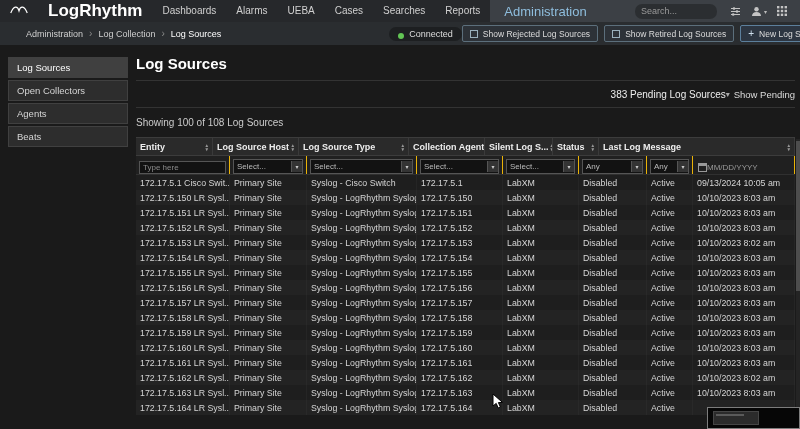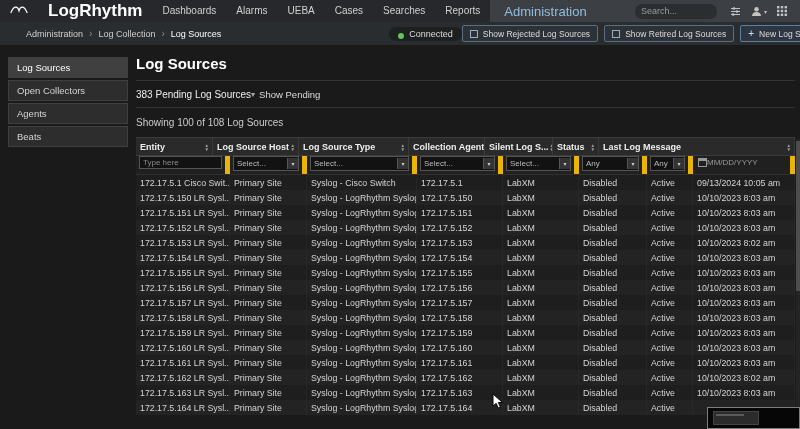--- a/index.html
+++ b/index.html
@@ -34,35 +34,35 @@
   .plus{font-size:10px;color:#cfe0ee;line-height:8px}
 
   
   .content{display:flex;height:384px}
   .sidebar{width:120px;margin-left:8px;padding-top:12px}
   .side-item{background:#2d2d2d;border:1px solid #404040;color:#d5d5d5;font-size:9.5px;padding:4px 8px;margin-bottom:2px;cursor:default;white-space:nowrap}
   .side-item.active{background:#404040;color:#fff}
   .main{flex:1;margin-left:8px;margin-right:5px;padding-top:10px}
   .page-title{font-size:15px;font-weight:bold;color:#fff;margin-bottom:8px}
   .hr{height:1px;background:#333}
-  .pending-row{height:26px;display:flex;align-items:center;justify-content:flex-start}
+  .pending-row{height:26px;display:flex;align-items:center;justify-content:flex-end}
   .pending{font-size:10px;color:#eee}
   .show-pending{display:flex;align-items:center;gap:4px;font-size:9.5px;color:#ddd;cursor:default}
   .chev{color:#aaa;font-size:8px}
   .showing{font-size:10px;color:#ccc;margin-top:9px;margin-bottom:9px}
 
   
   .table{width:100%}
   .col0{width:94px}.col1{width:77px}.col2{width:110px}.col3{width:86px}.col4{width:76px}.col5{width:68px}.col6{width:46px}.col7{flex:1}
   .thead{display:flex;background:#2a2a2a;border-top:1px solid #3c3c3c;border-bottom:1px solid #3c3c3c;height:19px}
   .th{display:flex;align-items:center;justify-content:space-between;padding:0 4px;font-size:9px;font-weight:bold;color:#eee;border-right:1px solid #3a3a3a;overflow:hidden;white-space:nowrap;cursor:default}
   .sort{display:inline-flex;flex-direction:column;font-size:5px;line-height:4px;color:#999;font-style:normal;margin-left:2px}
   .sort i{font-style:normal}
   .filter-row{display:flex;background:#202020;height:19px;align-items:center;border-bottom:1px solid #303030}
-  .fcell{padding:0 3px;height:100%;display:flex;align-items:flex-start;border-right:5px solid #eab308;overflow:hidden}
+  .fcell{padding:0 3px;height:100%;display:flex;align-items:flex-end;border-right:1px solid #eab308;overflow:hidden}
   .f-input{width:100%;height:13px;background:#121212;border:1px solid #555;color:#ccc;font-size:8px;padding:0 3px;outline:none;font-family:"Liberation Sans",sans-serif}
   .f-input::placeholder{color:#8a8a8a}
   .f-select{flex:1;height:15px;background:#121212;border:1px solid #555;display:flex;align-items:center;justify-content:space-between;font-size:8px;color:#bbb;padding-left:3px;cursor:default;overflow:hidden;white-space:nowrap}
   .caret{width:11px;height:11px;background:#343434;display:flex;align-items:center;justify-content:center;font-size:6px;color:#ccc;border-left:1px solid #555;flex:none}
   .f-date{flex:1;height:13px;display:flex;align-items:center;gap:0;font-size:8px;color:#999;padding-left:2px;cursor:default;white-space:nowrap}
   .cal-icon{width:9px;height:9px;border:1px solid #999;border-top:3px solid #999;display:inline-block;flex:none}
   .tbody{overflow:hidden}
   .trow{display:flex;height:15px;align-items:center;font-size:8.8px;color:#d5d5d5;background:#1e1e1e}
   .trow.alt{background:#232323}
   .tcell{padding:0 4px;overflow:hidden;white-space:nowrap;border-right:1px solid rgba(255,255,255,.03);height:100%;display:flex;align-items:center}

